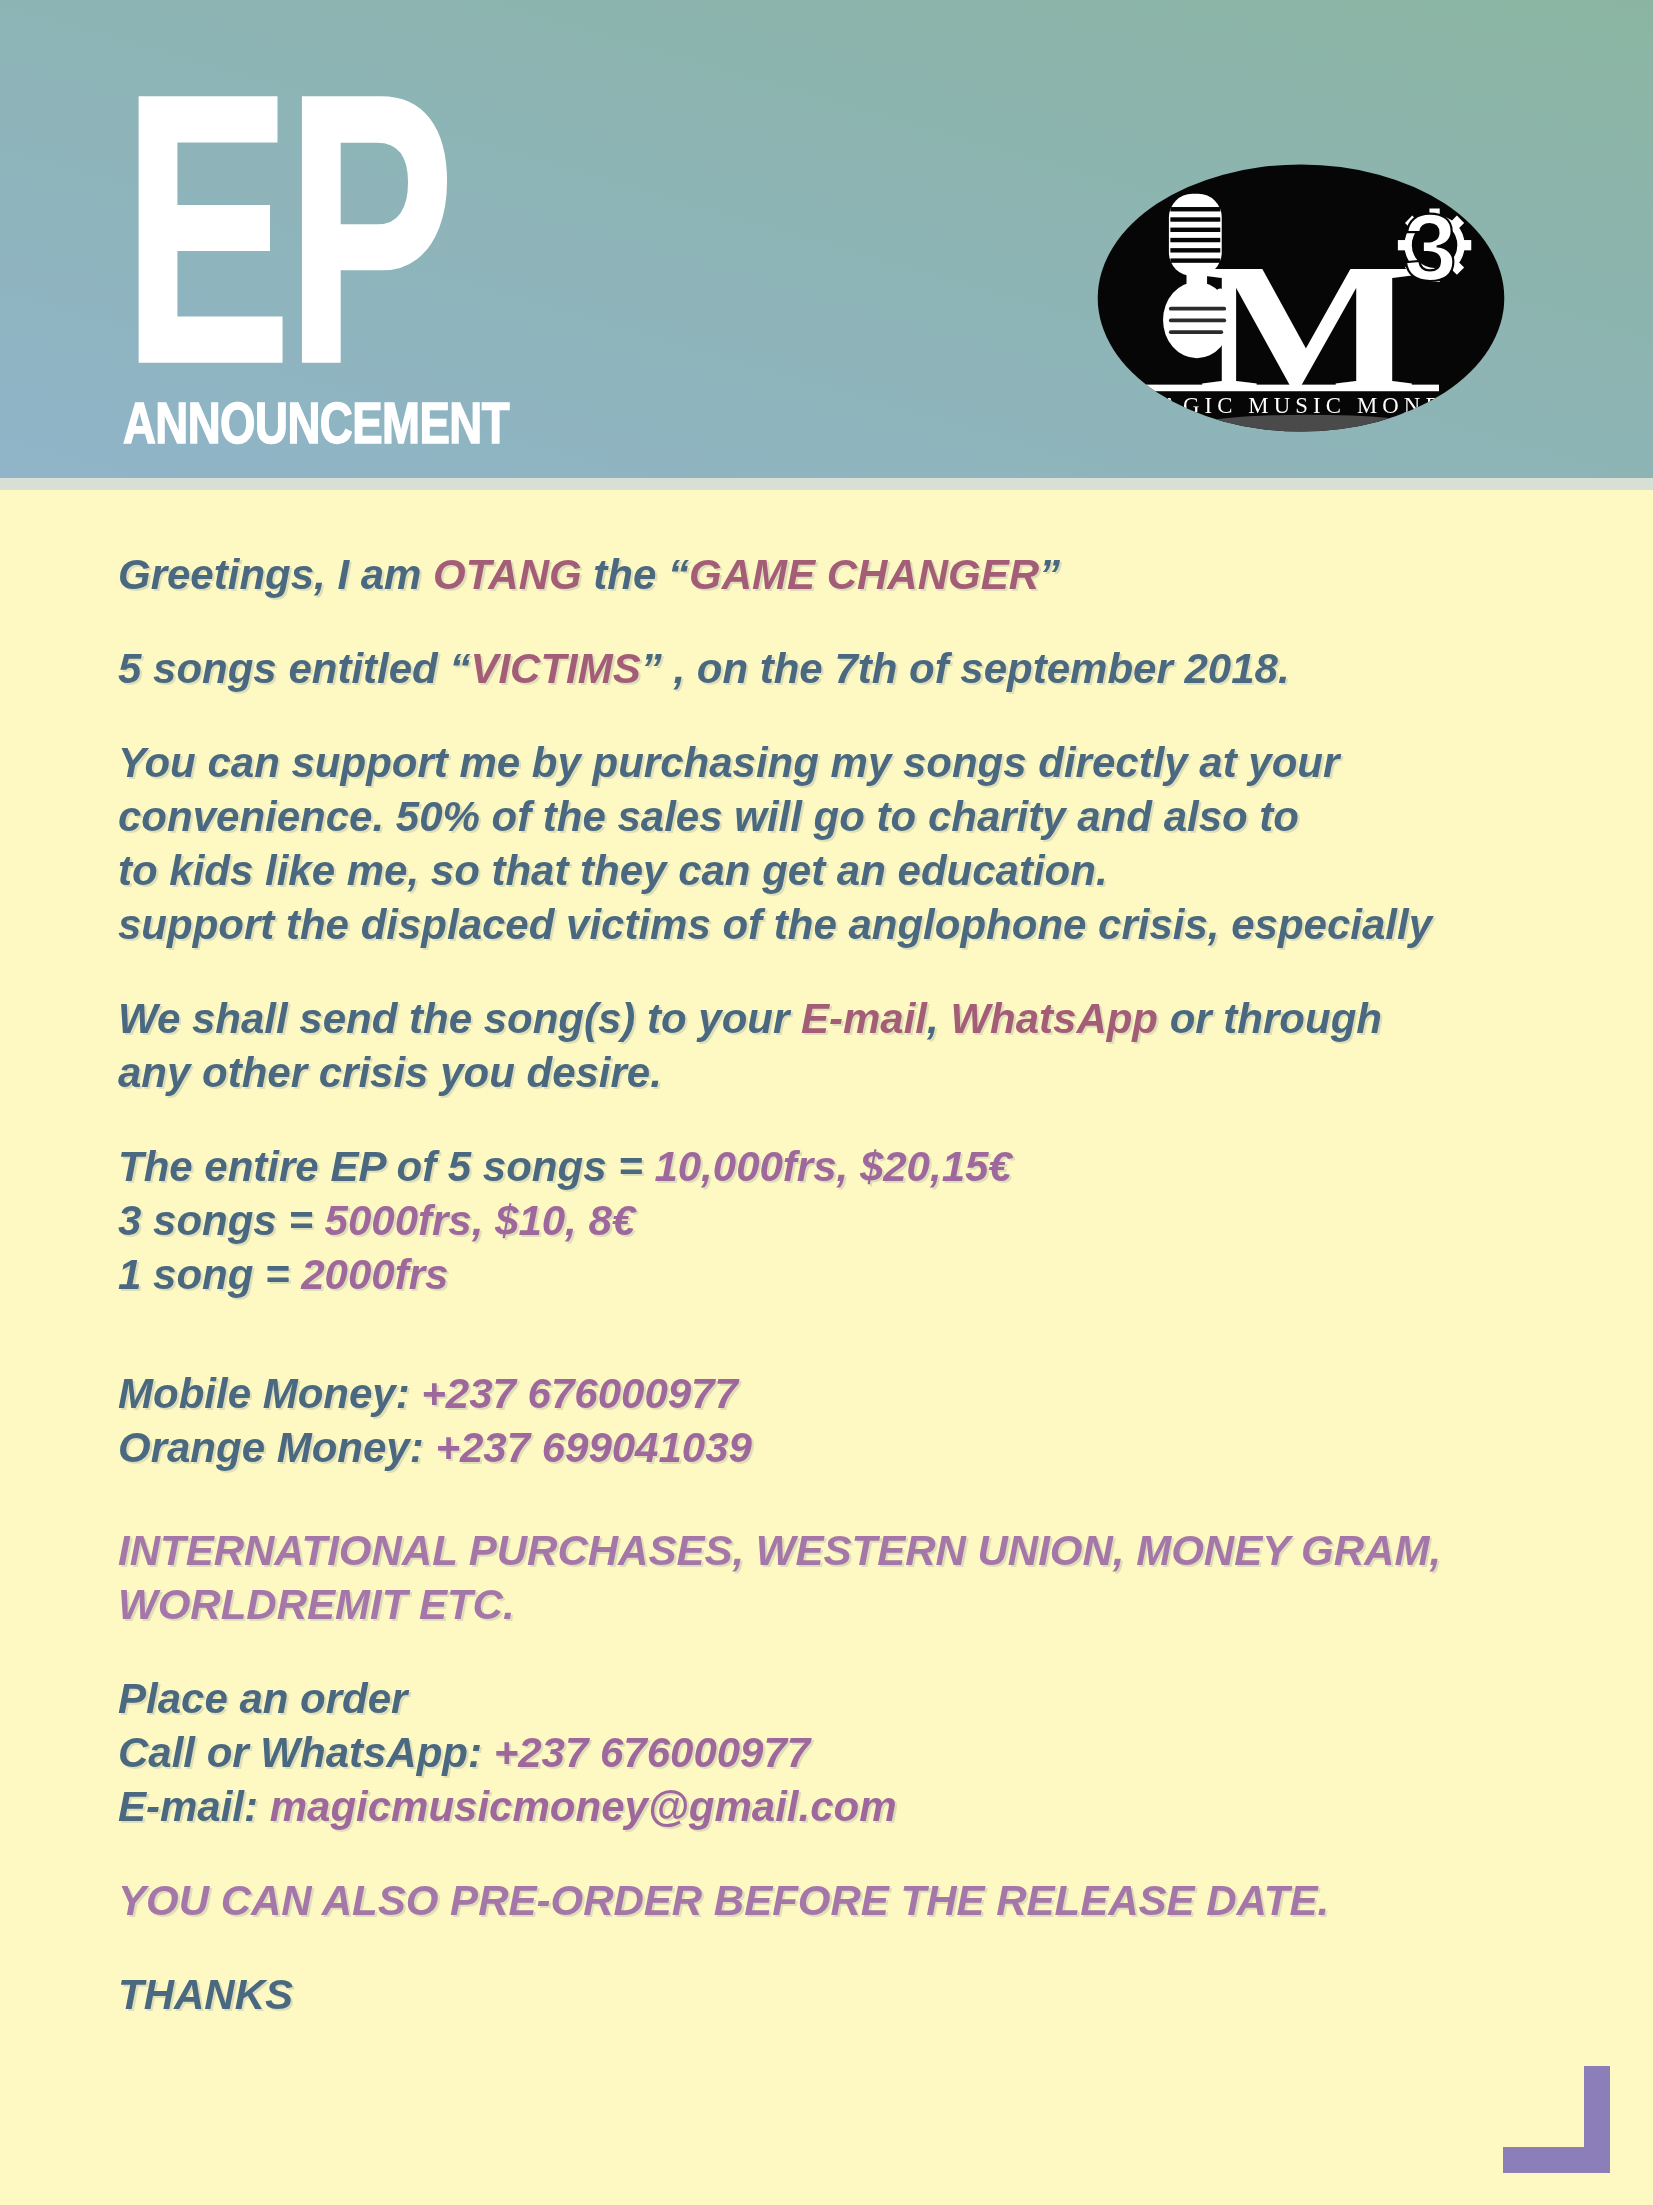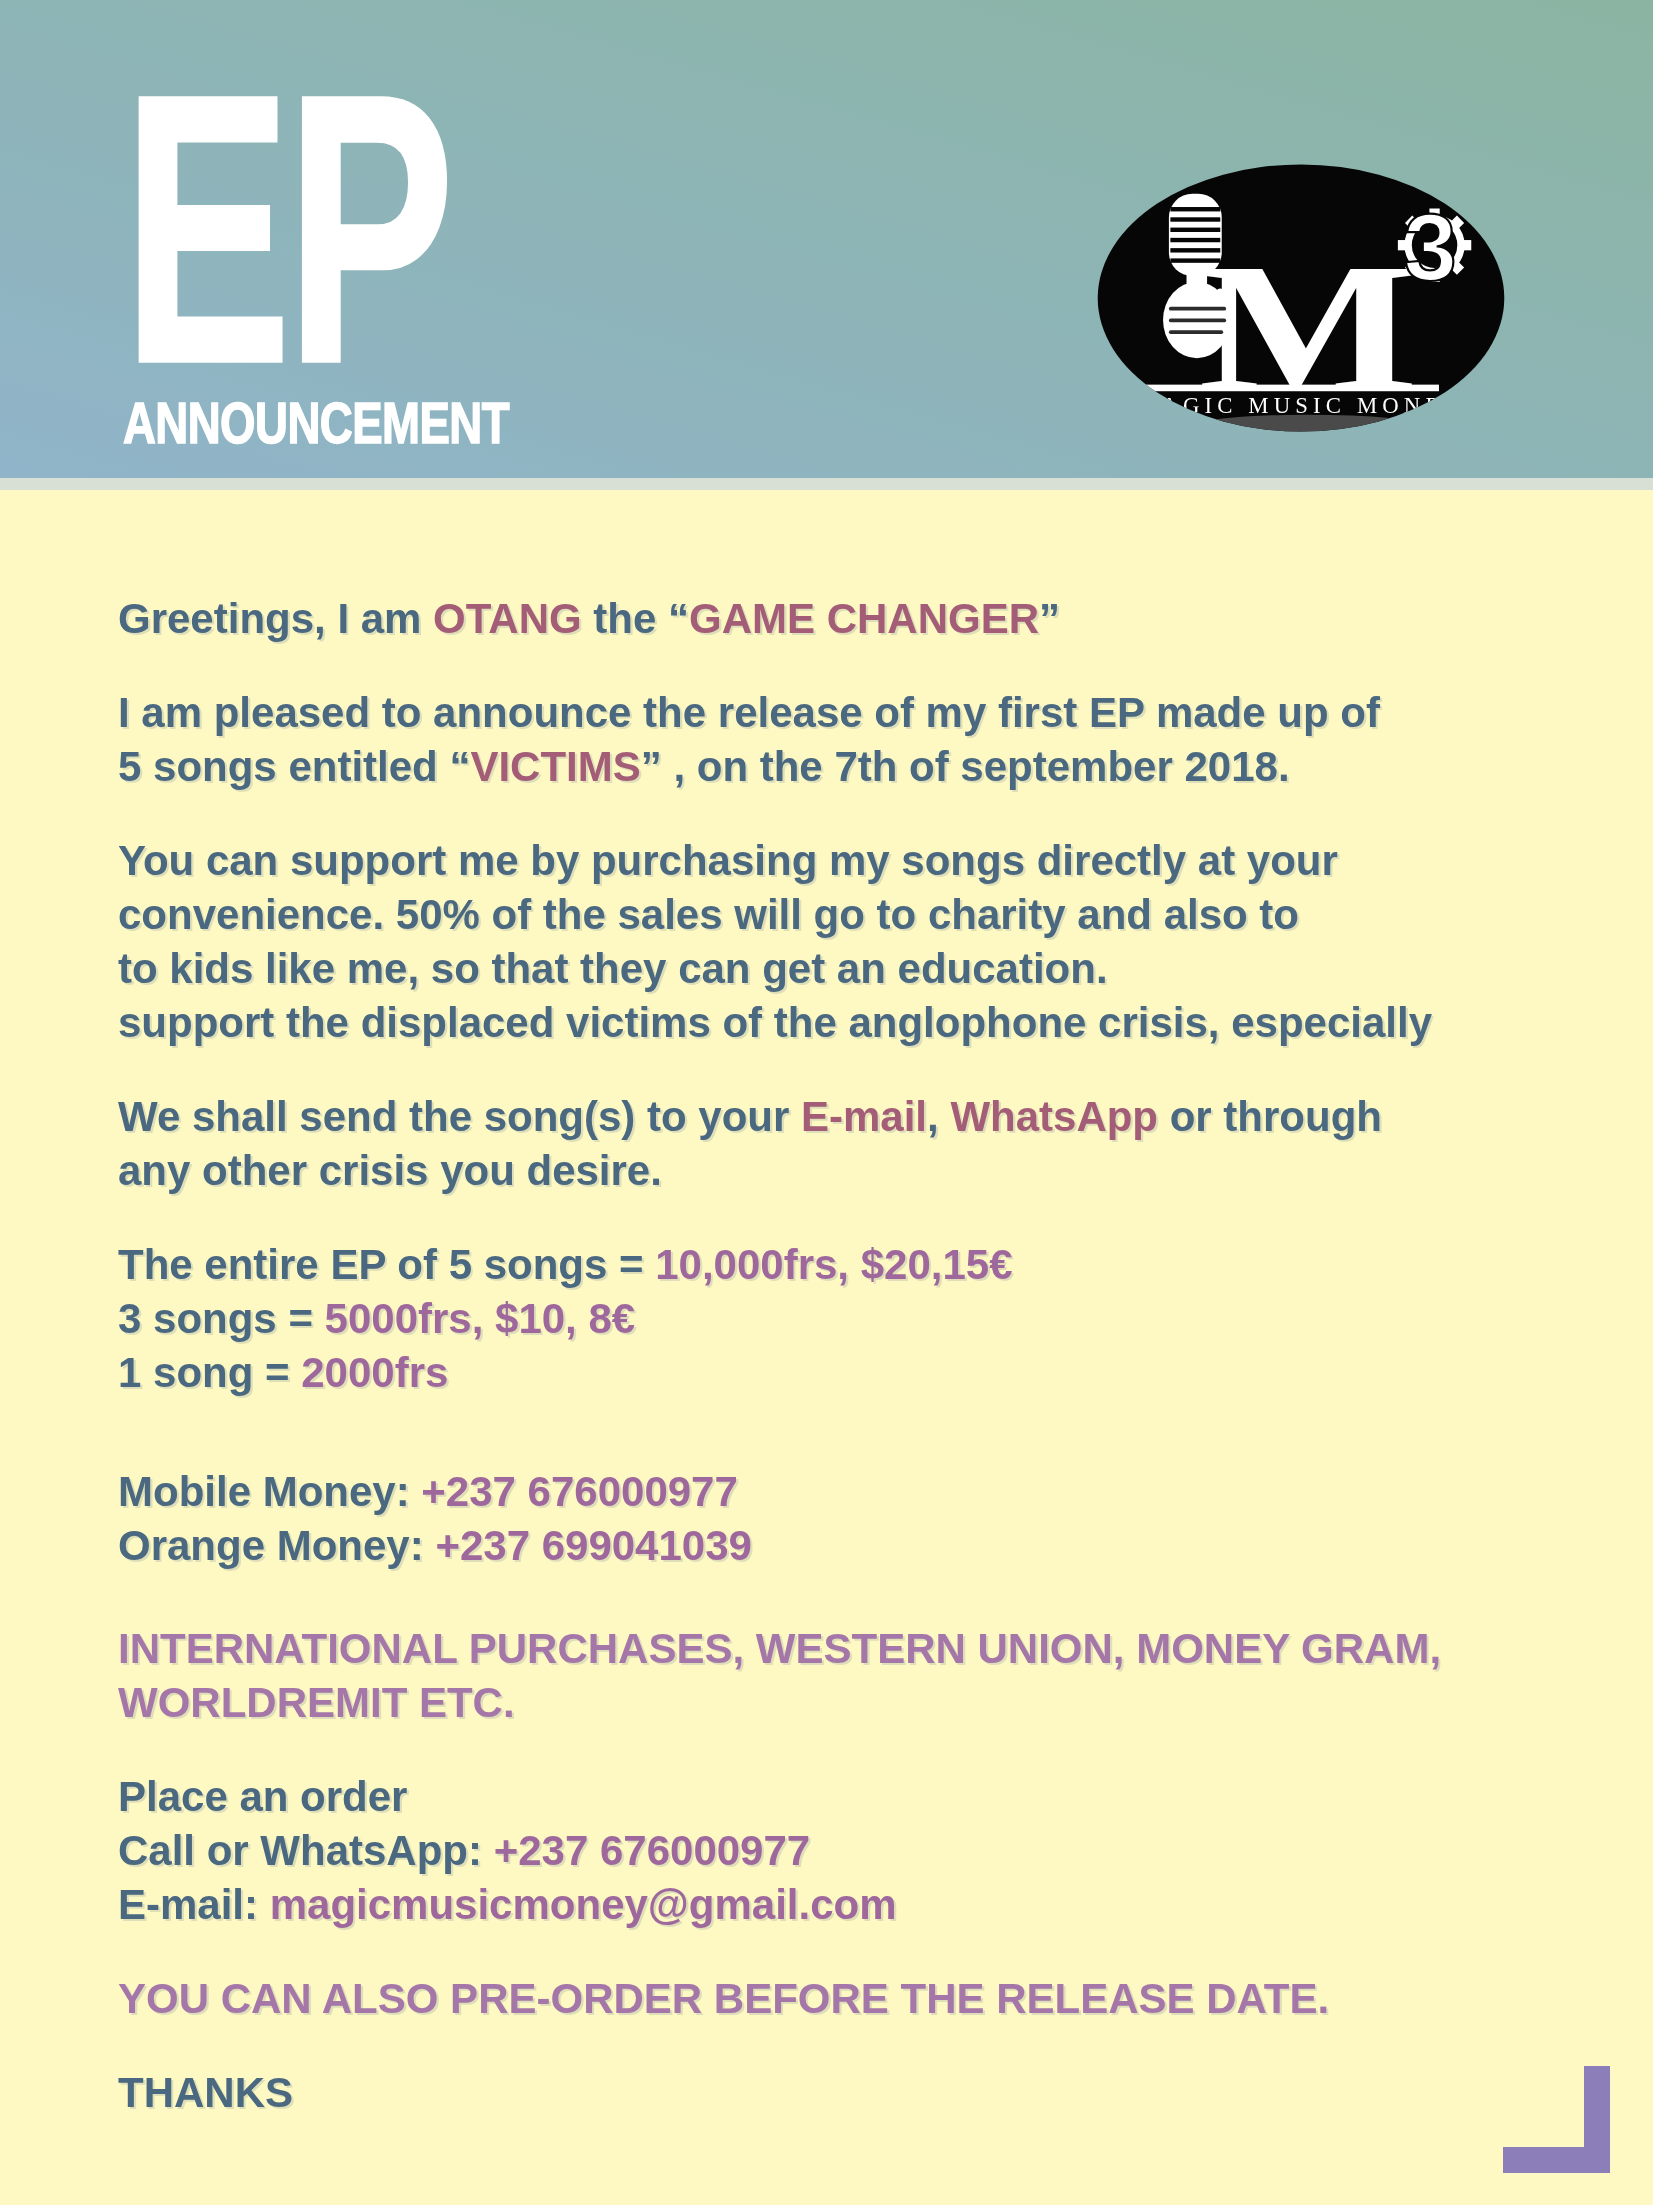--- a/index.html
+++ b/index.html
@@ -14,23 +14,23 @@
       transform:scaleX(0.66);transform-origin:left top;}
   .announce{position:absolute;left:123px;top:395px;font-size:57px;line-height:1;font-weight:bold;
       color:#fff;-webkit-text-stroke:1.5px #fff;letter-spacing:-0.7px;
       transform:scaleX(0.80);transform-origin:left top;}
   .strip{position:absolute;left:0;top:478px;width:1654px;height:11.8px;background:var(--strip,#D8DFD5);}
 
   
   .logo{position:absolute;left:1095px;top:163px;width:412px;height:273px;}
 
   
-  .content{position:absolute;left:118px;top:490px;width:1478px;padding-top:102px;
+  .content{position:absolute;left:118px;top:490px;width:1478px;padding-top:58px;
            font-weight:bold;font-size:42px;line-height:54px;
-           text-shadow:2.2px 2.2px 0 rgba(110,130,150,0.22);}
+           text-shadow:2.2px 2.2px 0 rgba(110,130,150,0.22);font-style:italic;}
   .para{margin:0 0 40px 0;}
   .para.gap-lg{margin-bottom:65px;}
   .para.gap-md{margin-bottom:49px;}
   .ln{white-space:pre-wrap;}
   .t-blue{color:var(--blue,#4A6880);}
   .t-rose{color:var(--rose,#A35D77);}
   .t-purple{color:var(--purple,#9E689C);}
   .t-lpurple{color:var(--light-purple,#A577A9);}
 
   
@@ -110,21 +110,20 @@
 
   <div class="strip"></div>
 
   <div class="content">
 
     <div class="para">
       <div class="ln"><span class="t-blue">Greetings, I am </span><span class="t-rose">OTANG</span><span class="t-blue"> the “</span><span class="t-rose">GAME CHANGER</span><span class="t-blue">”</span></div>
     </div>
 
     <div class="para">
-      <div class="ln"><span class="t-blue">I am pleased to announce the release of my first EP made up of</span></div>
       <div class="ln"><span class="t-blue">5 songs entitled “</span><span class="t-rose">VICTIMS</span><span class="t-blue">” , on the 7th of september 2018.</span></div>
     </div>
 
     <div class="para">
       <div class="ln"><span class="t-blue">You can support me by purchasing my songs directly at your</span></div>
       <div class="ln"><span class="t-blue">convenience. 50% of the sales will go to charity and also to</span></div>
       <div class="ln"><span class="t-blue">to kids like me, so that they can get an education.</span></div>
       <div class="ln"><span class="t-blue">support the displaced victims of the anglophone crisis, especially</span></div>
     </div>
 

